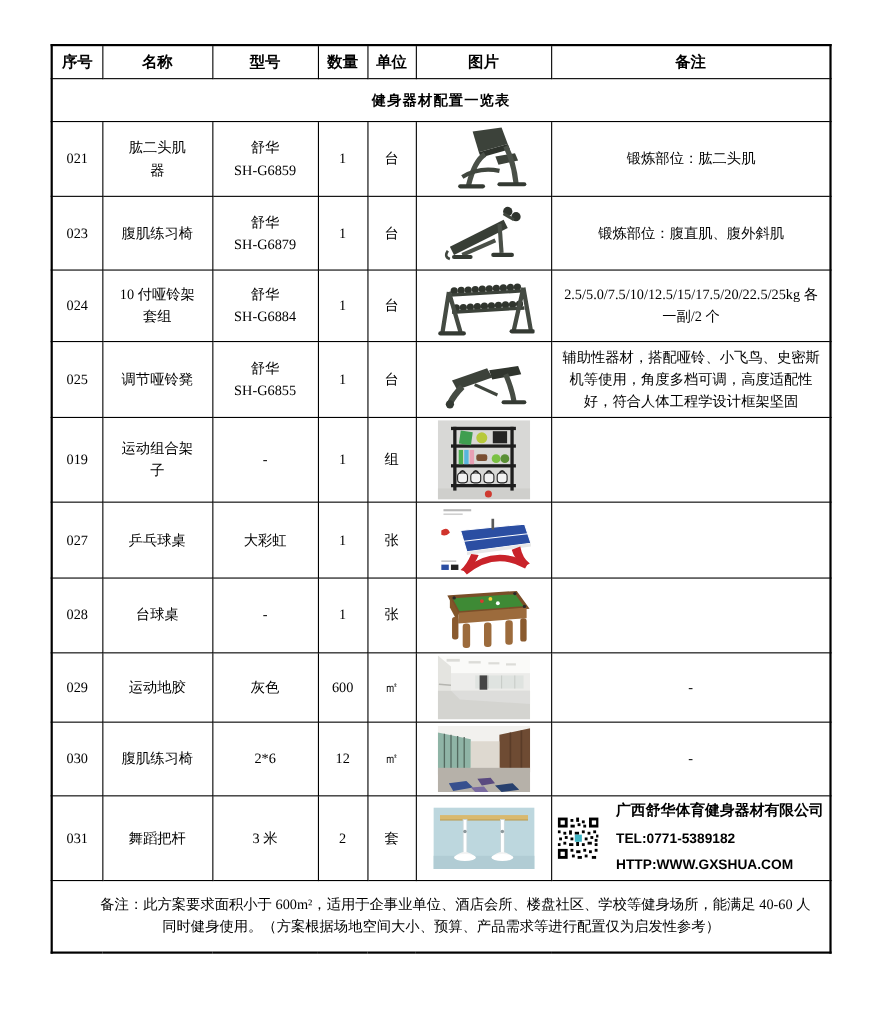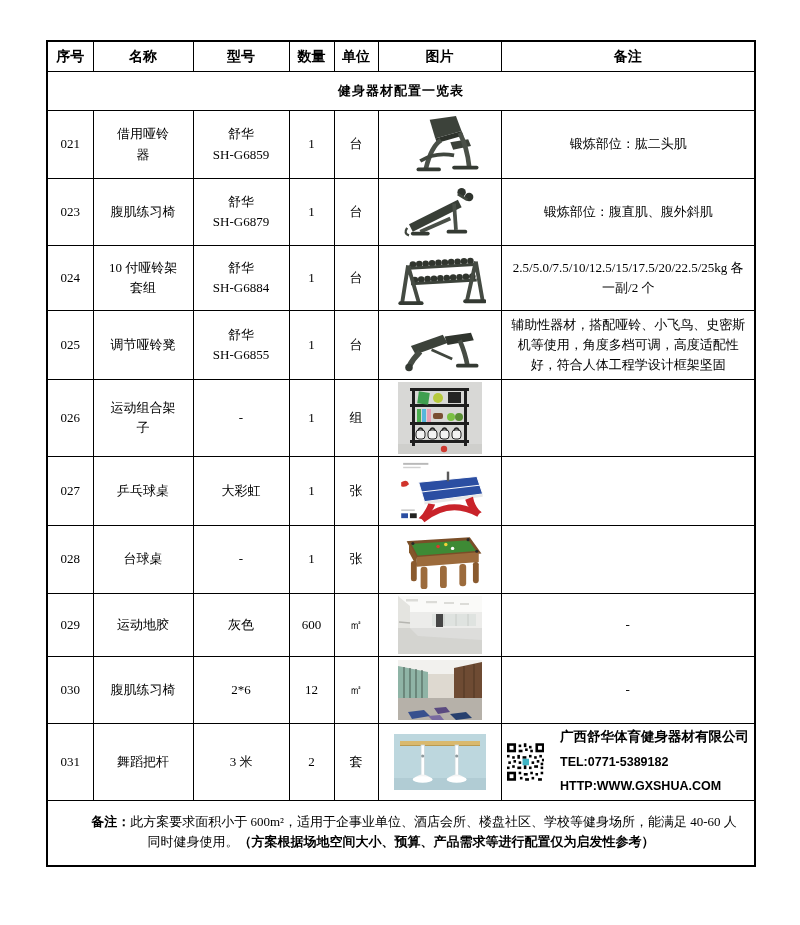--- a/index.html
+++ b/index.html
@@ -17,21 +17,21 @@
     height:36px; text-align:center; font-weight:bold; font-size:21px; letter-spacing:1px;
   }
   .main th { height:27px; font-size:14px; font-weight:bold; text-align:center; }
   .main td { font-size:13px; text-align:center; line-height:1.55; }
   .pre { white-space:pre-line; }
   .remark-left { text-align:left; padding:3px 8px 3px 9px; }
   .img-cell { padding:2px; text-align:center; }
   .img-cell svg { display:block; margin:0 auto; }
   .note-cell { padding:8px 12px 10px 12px; font-size:13.5px; line-height:2; text-align:left; }
   .note-cell p { margin:0; text-indent:2em; }
-  .b { font-weight:bold; }
+  .b { font-weight:normal; }
   .company { display:flex; align-items:center; gap:16px; padding:2px 4px; text-align:left; }
   .company .txt { font-family:"Liberation Sans","DejaVu Sans",sans-serif; font-weight:bold; }
   .co-name { font-size:13.5px; white-space:nowrap; }
   .co-line { font-size:12.5px; margin-top:5px; }
 </style>
 </head>
 <body>
 
 <div class="sheet">
 <table class="main">
@@ -55,21 +55,21 @@
     <th>图片</th>
     <th>备注</th>
   </tr>
 
   <tr>
     <td colspan="7" class="title-cell">健身器材配置一览表</td>
   </tr>
 
   <tr style="height:68px">
     <td>021</td>
-    <td class="pre">借用哑铃
+    <td class="pre">肱二头肌
 器</td>
     <td class="pre">舒华
 SH-G6859</td>
     <td>1</td>
     <td>台</td>
     <td class="img-cell">
       <svg width="88" height="62" viewBox="0 0 90 66">
         <polygon points="34,6 62,2 68,18 40,26" fill="#3c423a"></polygon>
         <polygon points="40,26 68,18 70,23 42,31" fill="#2e332c"></polygon>
         <polygon points="56,30 75,27 78,34 59,38" fill="#3c423a"></polygon>
@@ -165,21 +165,21 @@
         <path d="M66 28 Q72 42 74 54" stroke="#464c44" stroke-width="5" fill="none"></path>
         <path d="M36 38 L58 48" stroke="#40463e" stroke-width="3" fill="none"></path>
         <circle cx="12" cy="57" r="4" fill="#343a33"></circle>
         <rect x="62" y="53" width="24" height="4" rx="2" fill="#343a33"></rect>
       </svg>
     </td>
     <td class="remark-left">辅助性器材，搭配哑铃、小飞鸟、史密斯机等使用，角度多档可调，高度适配性好，符合人体工程学设计框架坚固</td>
   </tr>
 
   <tr style="height:76px">
-    <td>026</td>
+    <td>019</td>
     <td class="pre">运动组合架
 子</td>
     <td class="pre">-</td>
     <td>1</td>
     <td>组</td>
     <td class="img-cell">
       <svg width="84" height="72" viewBox="0 0 84 72">
         <rect width="84" height="72" fill="#d8d8d6"></rect>
         <rect x="0" y="62" width="84" height="10" fill="#cfcfcc"></rect>
         <rect x="14" y="6" width="3" height="58" fill="#1e1e1e"></rect>

